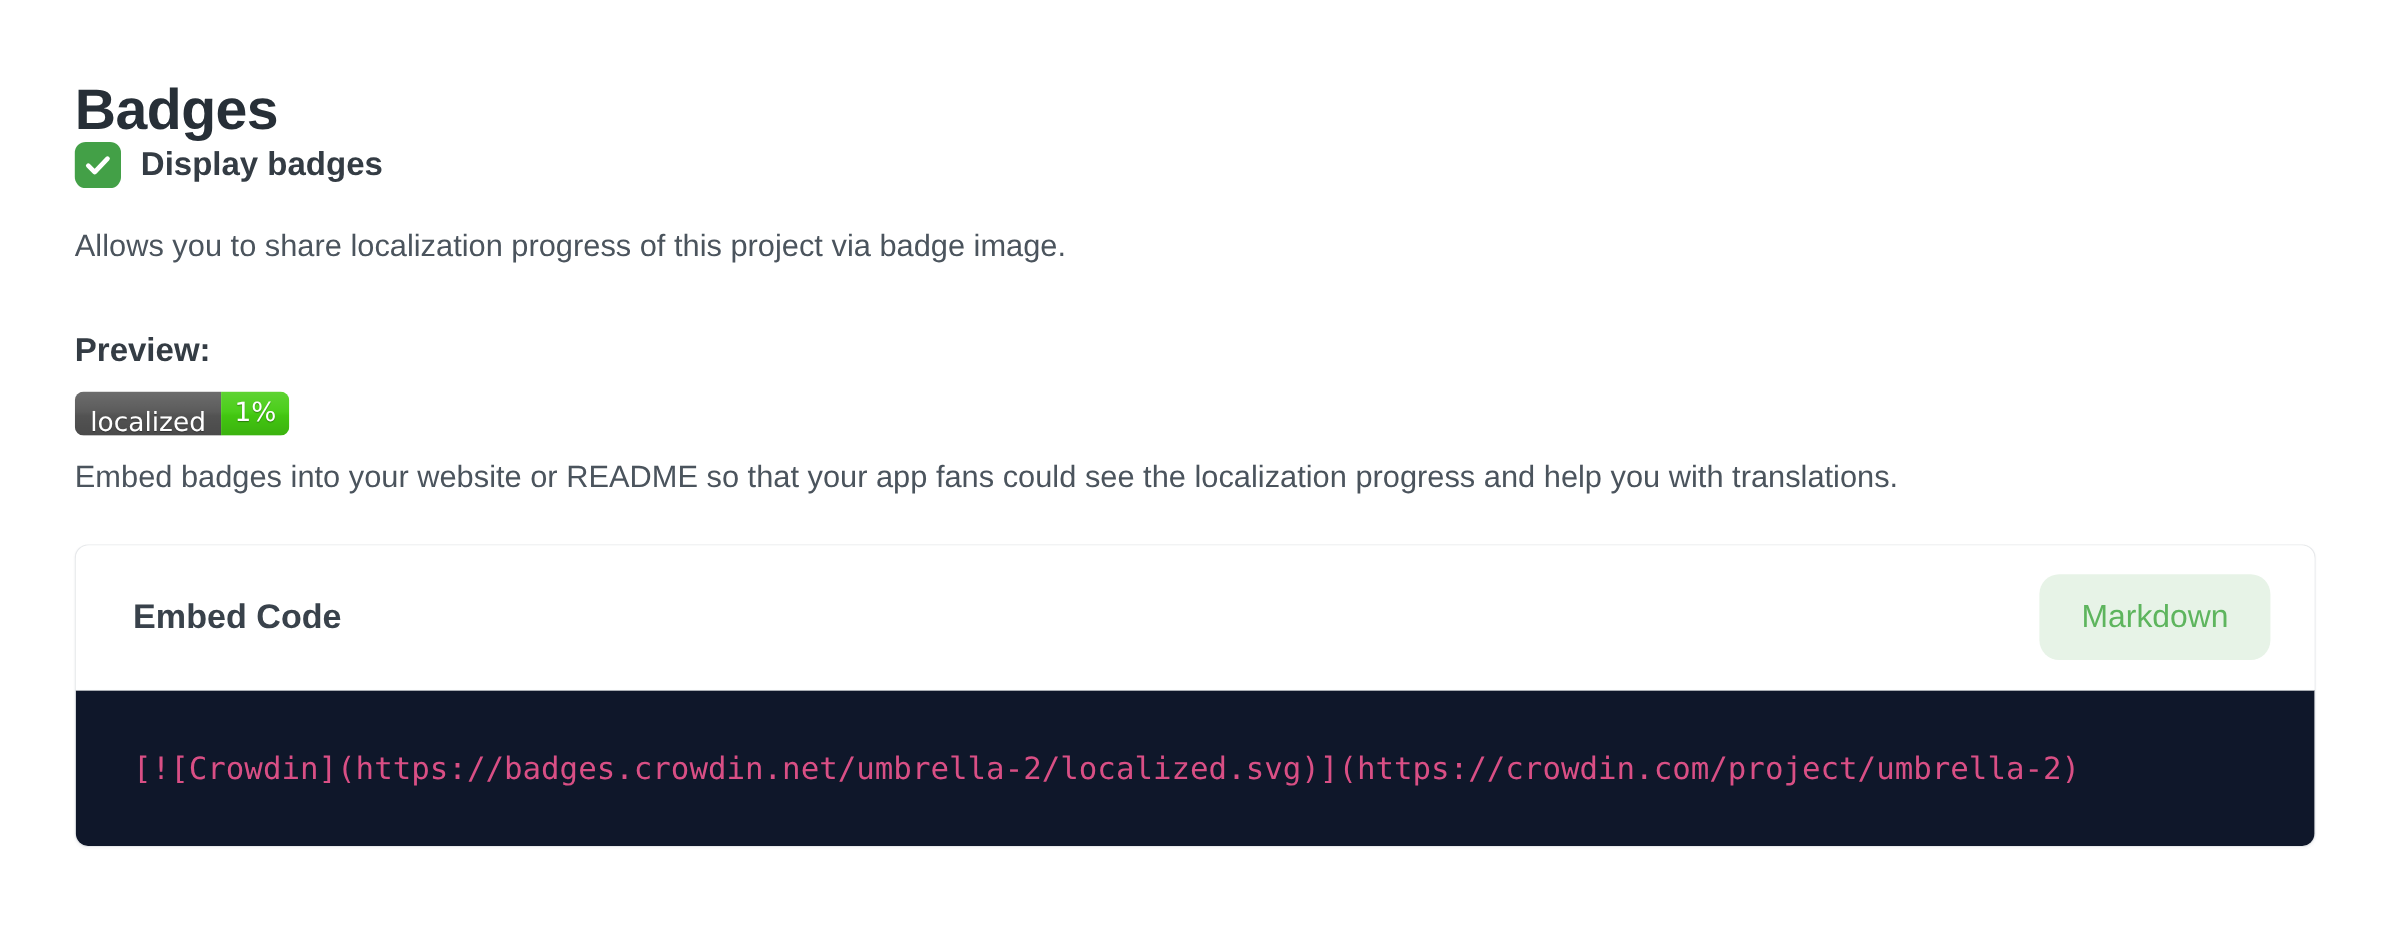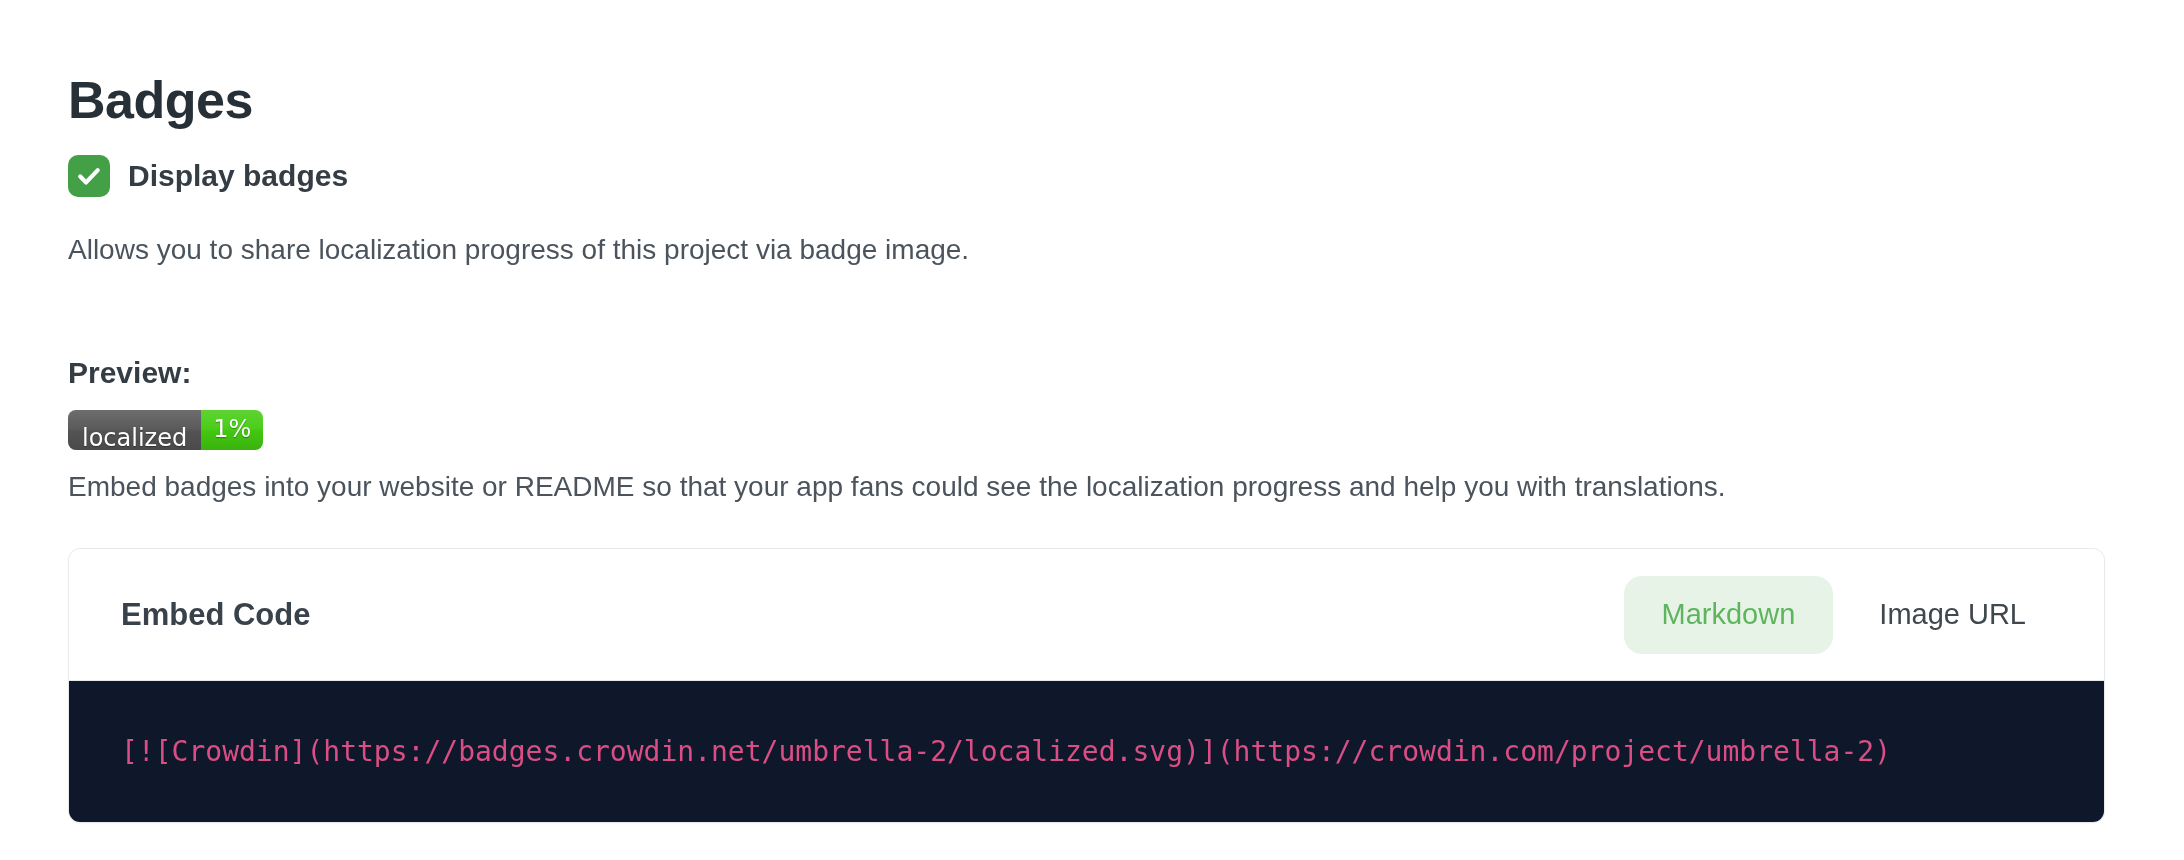--- a/index.html
+++ b/index.html
@@ -17,21 +17,20 @@
   }
   .page-title {
     margin-top: 72px;
     font-size: 52px;
     font-weight: 700;
     color: #272f37;
     line-height: 1.1;
     letter-spacing: -0.5px;
   }
   .checkbox-row {
-    margin-top: 26px;
     display: flex;
     align-items: center;
   }
   .checkbox {
     width: 42px; height: 42px;
     border-radius: 10px;
     background: #cfd4d9;
     display: flex; align-items: center; justify-content: center;
     cursor: pointer;
     flex: 0 0 auto;
@@ -44,21 +43,21 @@
     font-weight: 700;
     color: #343c44;
   }
   .desc {
     margin-top: 34px;
     font-size: 28px;
     color: #4b545d;
     line-height: 38px;
   }
   .preview-label {
-    margin-top: 84px;
+    margin-top: 56px;
     font-size: 30px;
     font-weight: 700;
     color: #343c44;
     line-height: 40px;
   }
   .badge {
     margin-top: 17px;
     display: inline-flex;
     height: 40px;
     border-radius: 8px;
@@ -166,21 +165,20 @@
     <span class="badge-seg right">1%</span>
   </div>
 
   <div class="hint">Embed badges into your website or README so that your app fans could see the localization progress and help you with translations.</div>
 
   <div class="card">
     <div class="card-header">
       <div class="card-title">Embed Code</div>
       <div class="tabs">
         <button class="tab active">Markdown</button>
-        <button class="tab">Image URL</button>
       </div>
     </div>
     <div class="card-body">
       <div class="code-line">[![Crowdin](https://badges.crowdin.net/umbrella-2/localized.svg)](https://crowdin.com/project/umbrella-2)</div>
     </div>
   </div>
 
 </div>
 
 </body></html>

